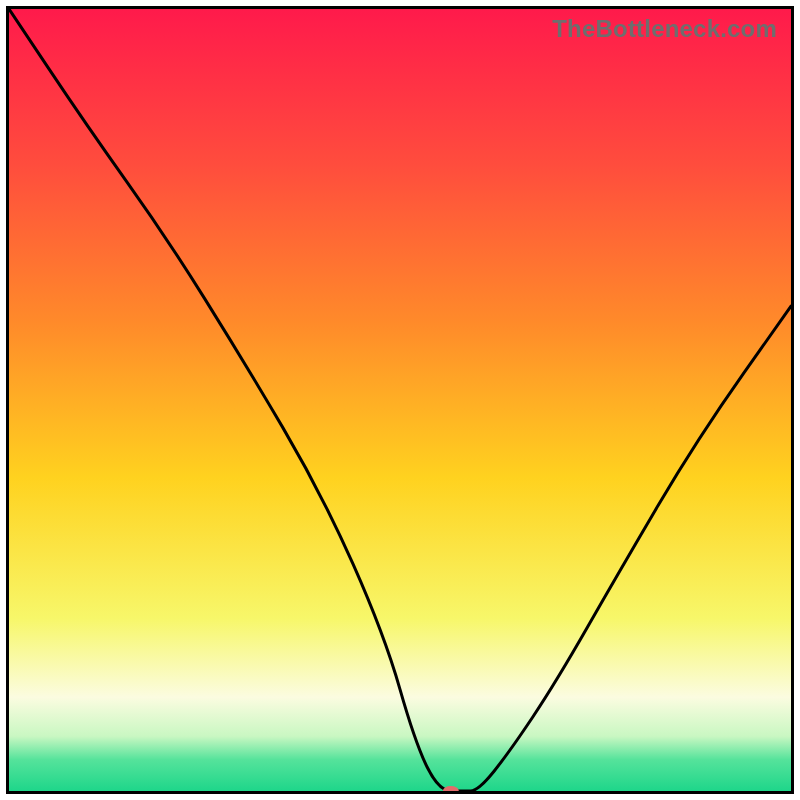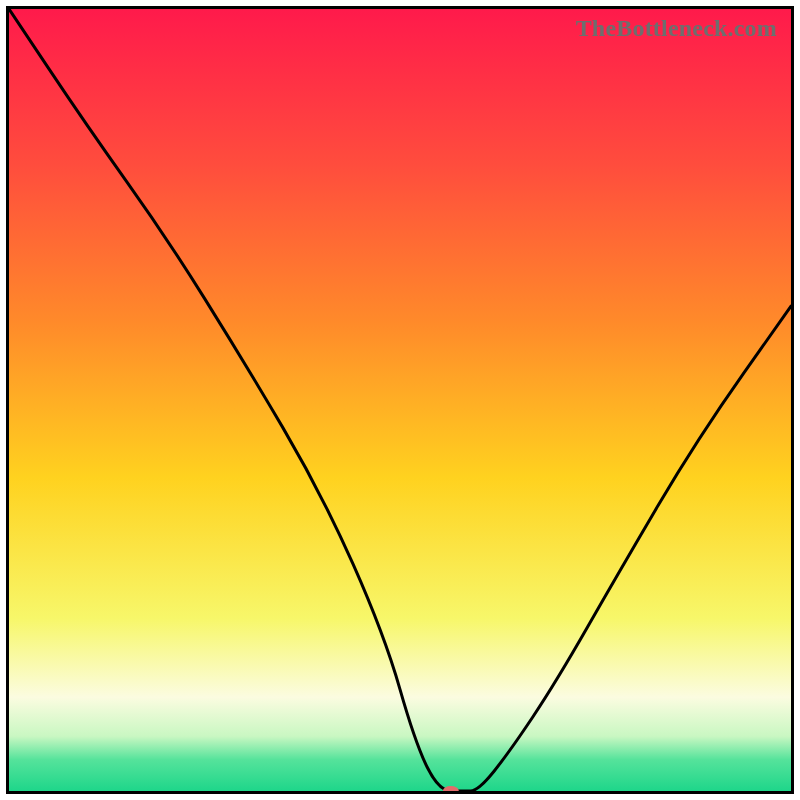--- a/index.html
+++ b/index.html
@@ -25,21 +25,21 @@
     position: absolute;
     inset: 0;
   }
   .watermark {
     position: absolute;
     top: 6px;
     right: 14px;
     font-size: 24px;
     font-weight: 600;
     color: #6e6e6e;
-    font-family: Liberation Serif, serif;
+    font-family: Liberation Sans, sans-serif;
     letter-spacing: 0.2px;
   }
   svg {
     display: block;
   }
 </style>
 </head>
 <body>
 
 <div class="frame">

